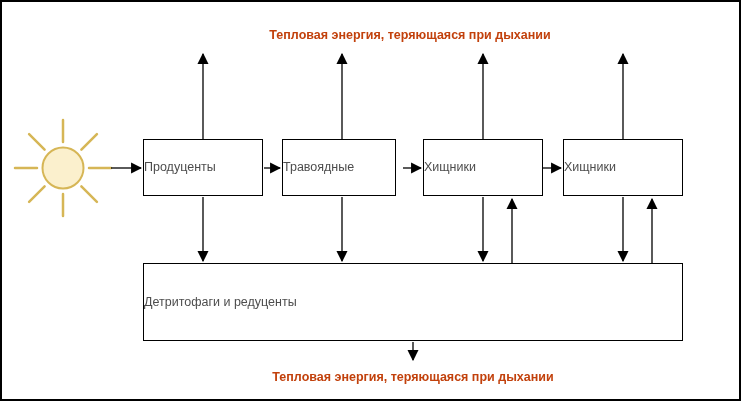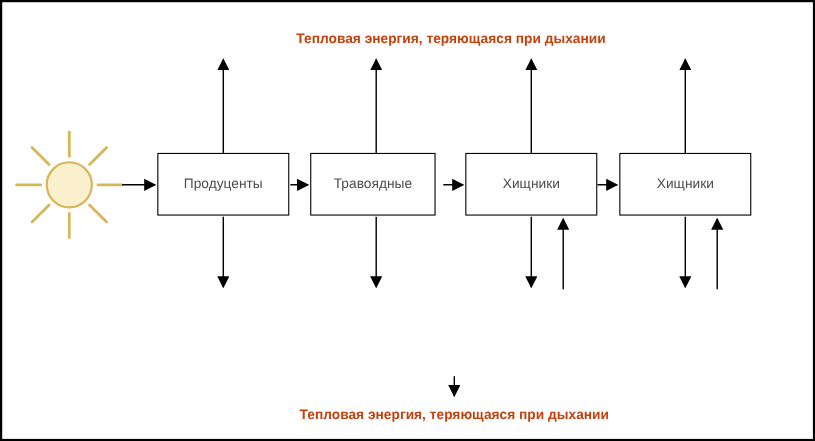--- a/index.html
+++ b/index.html
@@ -25,21 +25,20 @@
     height: 401px;
     pointer-events: none;
   }
   .node {
     position: absolute;
     box-sizing: border-box;
     background: #ffffff;
     border: 1px solid #000000;
     display: flex;
     align-items: center;
-    justify-content: center;
     text-align: center;
     font-size: 12.5px;
     color: #4d4d4d;
     line-height: 1.2;
   }
   .node-producers   { left: 141px; top: 137px; width: 120px; height: 57px; }
   .node-herbivores  { left: 280px; top: 137px; width: 114px; height: 57px; }
   .node-predators-1 { left: 421px; top: 137px; width: 120px; height: 57px; }
   .node-predators-2 { left: 561px; top: 137px; width: 120px; height: 57px; }
   .node-decomposers { left: 141px; top: 261px; width: 540px; height: 78px; }
@@ -109,14 +108,17 @@
   </div>
   <div class="node node-herbivores">
     <span>Травоядные</span>
   </div>
   <div class="node node-predators-1">
     <span>Хищники</span>
   </div>
   <div class="node node-predators-2">
     <span>Хищники</span>
   </div>
+  <div class="node node-decomposers">
+    <span>Детритофаги и редуценты</span>
+  </div>
 
 </div>
 
 </body></html>

